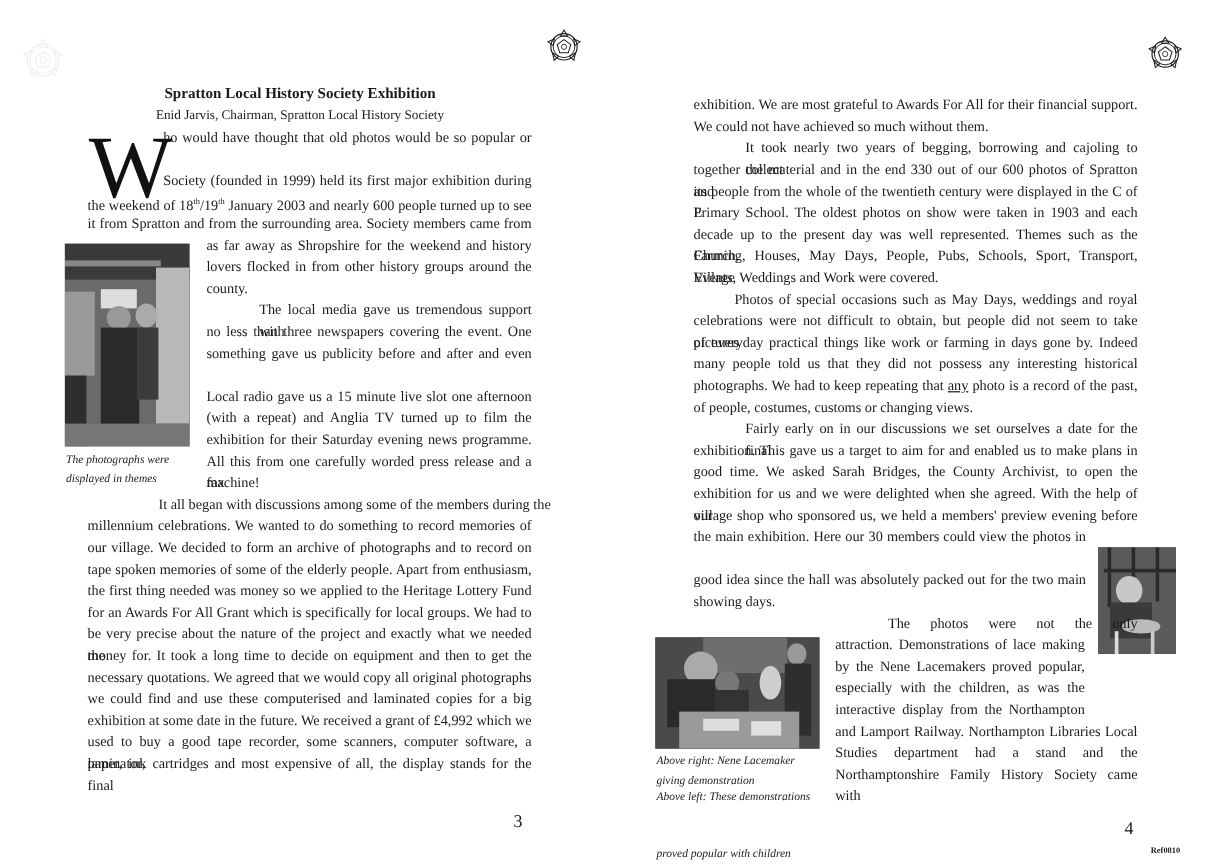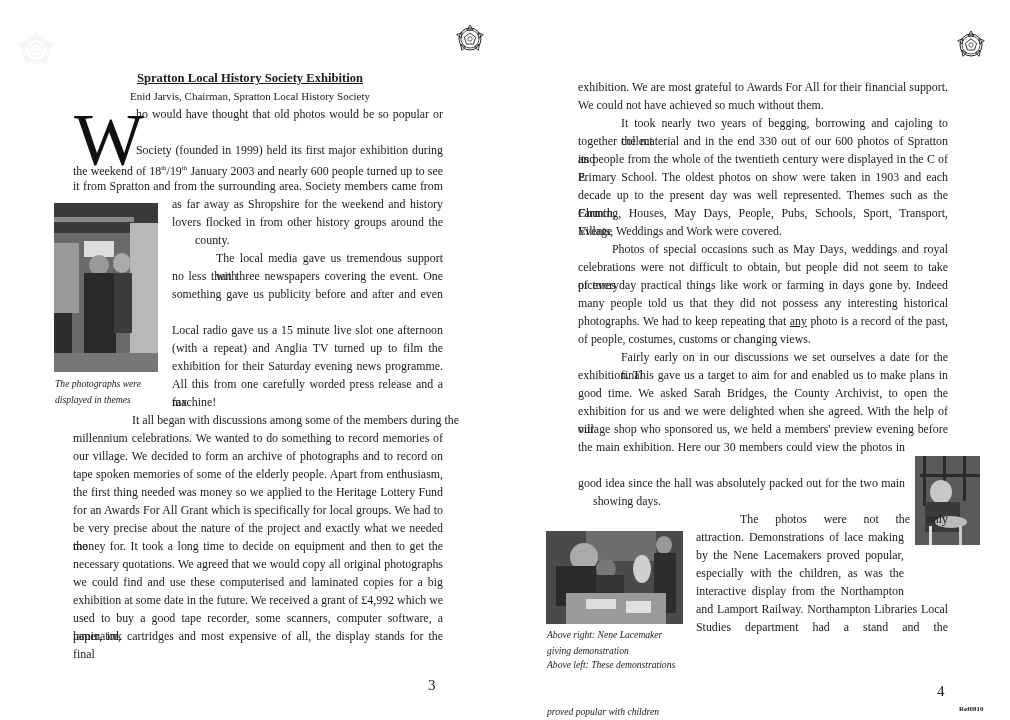--- a/index.html
+++ b/index.html
@@ -6,21 +6,21 @@
   body {
     width:1010px; height:720px; background:#ffffff; position:relative; overflow:hidden;
     font-family:"Liberation Serif", "DejaVu Serif", serif; color:#1a1a1a;
   }
   .page { position:absolute; top:0; height:720px; }
   #page-left { left:0; width:505px; }
   #page-right { left:505px; width:505px; }
   .abs { position:absolute; }
   .rose { position:absolute; width:30px; height:30px; }
   .faint-rose { opacity:0.06; }
-  .title { font-weight:bold; font-size:12.6px; text-align:center;text-decoration:underline; }
+  .title { font-weight:bold; font-size:12.6px; text-align:center; }
   .byline { font-size:11px; text-align:center; }
   .line { position:absolute; font-size:11.9px; line-height:18px; white-space:nowrap; }
   .just { text-align:justify; text-align-last:justify; white-space:normal; }
   .dropcap { position:absolute; font-size:74px; line-height:60px; font-weight:normal; font-family:"Liberation Serif", serif; color:#111; }
   .photo { position:absolute; background:#555; overflow:hidden; }
   .caption { position:absolute; font-style:italic; font-size:9.6px; line-height:16px; white-space:nowrap; }
   .pgnum { position:absolute; font-size:15px; }
   .ref { position:absolute; font-size:7px; font-weight:bold; }
   u { text-decoration:underline; }
 </style>
@@ -75,21 +75,21 @@
       <rect x="60" y="70" width="18" height="60" fill="#3c3c3c"></rect>
       <rect x="0" y="110" width="18" height="59" fill="#2e2e2e"></rect>
       <rect x="0" y="150" width="104" height="19" fill="#777"></rect>
     </svg>
   </div>
   <div class="caption" style="left:55px; top:376px;">The photographs were</div>
   <div class="caption" style="left:55px; top:392px;">displayed in themes</div>
 
   <div class="line just" style="left:172px; width:271px; top:195px;">as far away as Shropshire for the weekend and history</div>
   <div class="line just" style="left:172px; width:271px; top:213px;">lovers flocked in from other history groups around the</div>
-  <div class="line" style="left:172px; top:231px;margin-left:23px;">county.</div>
+  <div class="line" style="left:172px; top:231px;">county.</div>
   <div class="line just" style="left:216px; width:227px; top:249px;">The local media gave us tremendous support with</div>
   <div class="line just" style="left:172px; width:271px; top:267px;">no less than three newspapers covering the event. One</div>
   <div class="line just" style="left:172px; width:271px; top:285px;">something gave us publicity before and after and even</div>
   <div class="line just" style="left:172px; width:271px; top:321px;">Local radio gave us a 15 minute live slot one afternoon</div>
   <div class="line just" style="left:172px; width:271px; top:339px;">(with a repeat) and Anglia TV turned up to film the</div>
   <div class="line just" style="left:172px; width:271px; top:357px;">exhibition for their Saturday evening news programme.</div>
   <div class="line just" style="left:172px; width:271px; top:375px;">All this from one carefully worded press release and a fax</div>
   <div class="line" style="left:172px; top:393px;text-align:center;">machine!</div>
 
   <div class="line just" style="left:116px; width:327px; top:411px;margin-left:16px;">It all began with discussions among some of the members during the</div>
@@ -129,21 +129,21 @@
   <div class="line just" style="left:73px; width:370px; top:294px;">many people told us that they did not possess any interesting historical</div>
   <div class="line just" style="left:73px; width:370px; top:312px;">photographs.  We had to keep repeating that <u>any</u> photo is a record of the past,</div>
   <div class="line" style="left:73px; top:330px;">of people, costumes, customs or changing views.</div>
   <div class="line just" style="left:116px; width:327px; top:348px;">Fairly early on in our discussions we set ourselves a date for the final</div>
   <div class="line just" style="left:73px; width:370px; top:366px;">exhibition.  This gave us a target to aim for and enabled us to make plans in</div>
   <div class="line just" style="left:73px; width:370px; top:384px;">good time.  We asked Sarah Bridges, the County Archivist, to open the</div>
   <div class="line just" style="left:73px; width:370px; top:402px;">exhibition for us and we were delighted when she agreed.  With the help of our</div>
   <div class="line just" style="left:73px; width:370px; top:420px;">village shop who sponsored us, we held a members' preview evening before</div>
   <div class="line just" style="left:73px; width:327px; top:438px;">the main exhibition.  Here our 30 members could view the photos in</div>
   <div class="line just" style="left:73px; width:327px; top:474px;">good idea since the hall was absolutely packed out for the two main</div>
-  <div class="line" style="left:73px; top:492px;margin-left:15px;">showing days.</div>
+  <div class="line" style="left:73px; top:492px;">showing days.</div>
 
   <div class="photo" style="left:410px; top:456px; width:65px; height:89px;">
     <svg width="65" height="89" viewBox="0 0 65 89">
       <rect width="65" height="89" fill="#5a5a5a"></rect>
       <rect x="8" y="0" width="3" height="50" fill="#2a2a2a"></rect>
       <rect x="28" y="0" width="3" height="40" fill="#2a2a2a"></rect>
       <rect x="48" y="0" width="3" height="45" fill="#2a2a2a"></rect>
       <rect x="5" y="18" width="60" height="3" fill="#2a2a2a"></rect>
       <ellipse cx="26" cy="36" rx="11" ry="12" fill="#c8c8c8"></ellipse>
       <rect x="10" y="46" width="35" height="30" fill="#3a3a3a"></rect>
@@ -153,20 +153,21 @@
     </svg>
   </div>
 
   <div class="line just" style="left:235px; width:208px; top:510px;">The photos were not the only</div>
   <div class="line just" style="left:191px; width:208px; top:528px;">attraction.  Demonstrations of lace making</div>
   <div class="line just" style="left:191px; width:208px; top:546px;">by the Nene Lacemakers proved popular,</div>
   <div class="line just" style="left:191px; width:208px; top:564px;">especially with the children, as was the</div>
   <div class="line just" style="left:191px; width:208px; top:582px;">interactive display from the Northampton</div>
   <div class="line just" style="left:191px; width:252px; top:600px;">and Lamport Railway.  Northampton Libraries Local</div>
   <div class="line just" style="left:191px; width:252px; top:618px;">Studies department had a stand and the</div>
+  <div class="line just" style="left:191px; width:252px; top:636px;">Northamptonshire Family History Society came with</div>
 
   <div class="photo" style="left:41px; top:531px; width:137px; height:93px;">
     <svg width="137" height="93" viewBox="0 0 137 93">
       <rect width="137" height="93" fill="#4a4a4a"></rect>
       <rect x="40" y="0" width="70" height="30" fill="#6e6e6e"></rect>
       <ellipse cx="38" cy="26" rx="14" ry="14" fill="#aaa"></ellipse>
       <rect x="10" y="35" width="40" height="40" fill="#2a2a2a"></rect>
       <ellipse cx="60" cy="38" rx="10" ry="10" fill="#777"></ellipse>
       <rect x="50" y="44" width="28" height="30" fill="#333"></rect>
       <ellipse cx="96" cy="38" rx="9" ry="14" fill="#cfcfcf"></ellipse>

